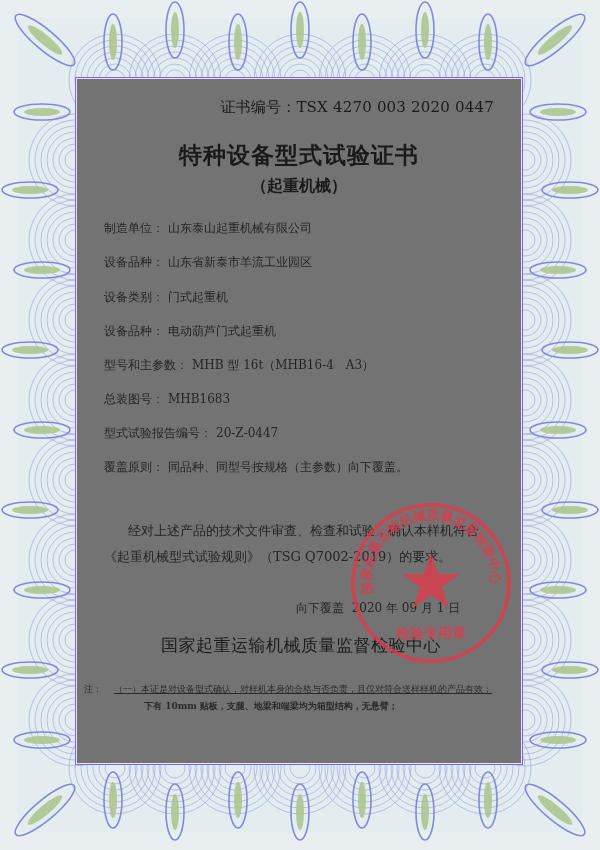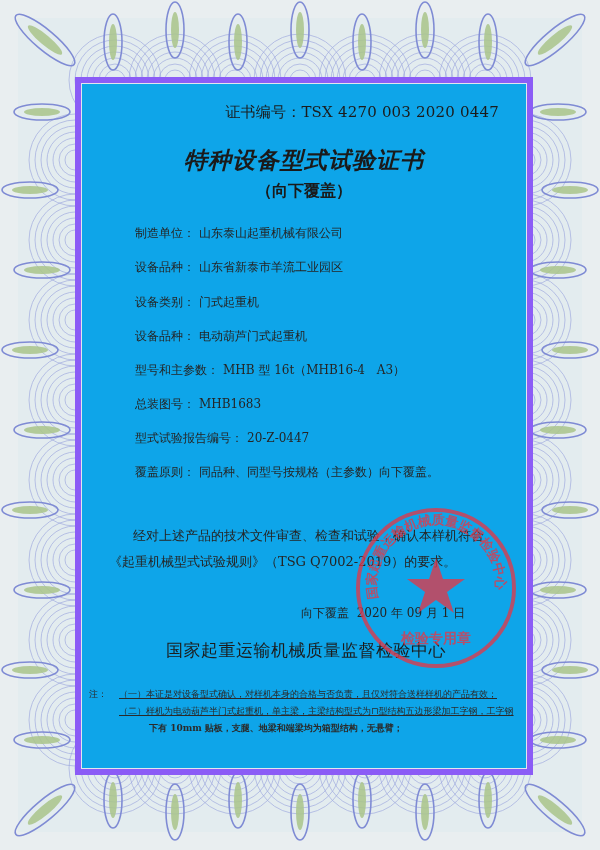--- a/index.html
+++ b/index.html
@@ -1,23 +1,23 @@
 <!DOCTYPE html>
 <html><head>
 <meta charset="utf-8">
 <style>
   html,body{margin:0;padding:0;}
   body{width:600px;height:850px;background:#e9eef0;position:relative;overflow:hidden;font-family:"DejaVu Serif","Liberation Serif",serif;color:#222;}
   .guilloche{position:absolute;left:0;top:0;width:600px;height:850px;}
-  .panel{position:absolute;left:75px;top:77px;width:446px;height:686px;background:#0ea5e9;border:6px solid #8b5cf6;box-shadow:inset 0 0 0 1px #e2e4ee;}
+  .panel{position:absolute;left:75px;top:77px;width:446px;height:686px;background:#737373;border:1px solid #8b5cf6;box-shadow:inset 0 0 0 1px #e2e4ee;}
   .cert-no{position:absolute;right:28px;top:20px;font-size:15px;color:#1b1b1b;letter-spacing:0.2px;}
-  .title{position:absolute;left:0;width:446px;top:62px;text-align:center;font-family:"DejaVu Sans","Liberation Sans",sans-serif;font-size:23px;font-weight:bold;letter-spacing:1px;color:#1a1a1a;font-style:italic;}
+  .title{position:absolute;left:0;width:446px;top:62px;text-align:center;font-family:"DejaVu Sans","Liberation Sans",sans-serif;font-size:23px;font-weight:bold;letter-spacing:1px;color:#1a1a1a;}
   .subtitle{position:absolute;left:0;width:446px;top:98px;text-align:center;font-family:"DejaVu Sans","Liberation Sans",sans-serif;font-size:16px;font-weight:bold;color:#1a1a1a;}
   .fields{position:absolute;left:28px;top:142px;}
-  .field{position:absolute;left:0;white-space:nowrap;font-size:12px;color:#252525;margin-left:26px;}
+  .field{position:absolute;left:0;white-space:nowrap;font-size:12px;color:#252525;}
   .field .lbl{font-weight:normal;}
   .field .val{margin-left:4px;}
   .statement{position:absolute;left:28px;top:440px;width:400px;font-size:13px;line-height:26px;color:#252525;}
   .statement .indent{padding-left:24px;}
   .issue-date{position:absolute;left:220px;top:522px;font-size:12px;color:#252525;}
   .issuer{position:absolute;left:85px;top:556px;font-family:"DejaVu Sans","Liberation Sans",sans-serif;font-size:17px;color:#1c1c1c;letter-spacing:0.5px;}
   .notes{position:absolute;left:8px;top:603px;width:436px;font-size:9px;line-height:17px;color:#2a2a2a;}
   .notes .row{position:relative;white-space:nowrap;}
   .notes .head{position:absolute;left:0;}
   .notes .item{padding-left:30px;text-decoration:underline;}
@@ -136,21 +136,21 @@
   </g>
 </svg>
 
 <div class="panel">
 
   <div class="cert-no">
     <span>证书编号：</span><span>TSX 4270 003 2020 0447</span>
   </div>
 
   <div class="title">特种设备型式试验证书</div>
-  <div class="subtitle">（向下覆盖）</div>
+  <div class="subtitle">（起重机械）</div>
 
   <div class="fields">
     <div class="field" style="top:0px">
       <span class="lbl">制造单位：</span><span class="val">山东泰山起重机械有限公司</span>
     </div>
     <div class="field" style="top:34px">
       <span class="lbl">设备品种：</span><span class="val">山东省新泰市羊流工业园区</span>
     </div>
     <div class="field" style="top:69px">
       <span class="lbl">设备类别：</span><span class="val">门式起重机</span>
@@ -194,19 +194,16 @@
     <polygon points="85,55 92,76 114,76 96,89 103,110 85,97 67,110 74,89 56,76 78,76" fill="#e0394a"></polygon>
     <text x="85" y="140" text-anchor="middle" font-size="14" fill="#e0394a" font-family="DejaVu Sans, sans-serif" font-weight="bold">检验专用章</text>
   </svg>
 
   <div class="notes">
     <div class="row">
       <span class="head">注：</span>
       <div class="item">（一）本证是对设备型式确认，对样机本身的合格与否负责，且仅对符合送样样机的产品有效；</div>
     </div>
     <div class="row">
-      <div class="item">（二）样机为电动葫芦半门式起重机，单主梁，主梁结构型式为⊓型结构五边形梁加工字钢，工字钢</div>
-    </div>
-    <div class="row">
       <div class="cont">下有 10mm 贴板，支腿、地梁和端梁均为箱型结构，无悬臂；</div>
     </div>
   </div>
 </div>
 
 </body></html>

